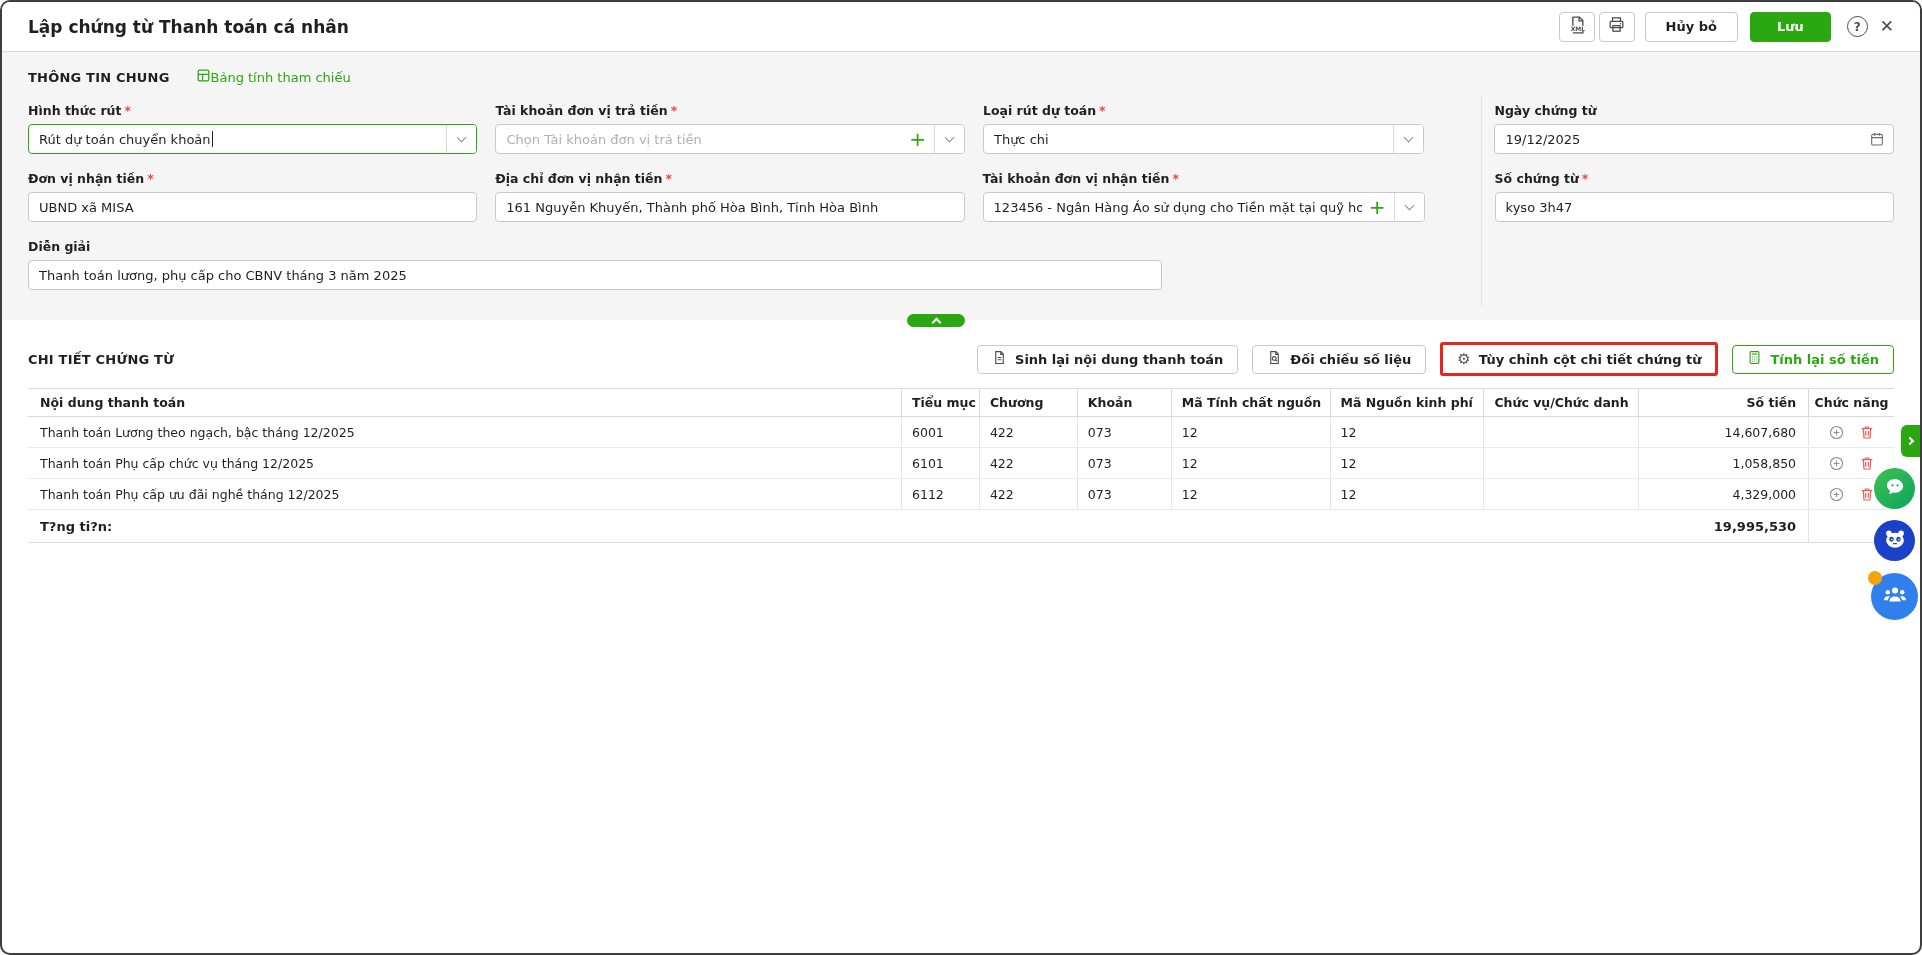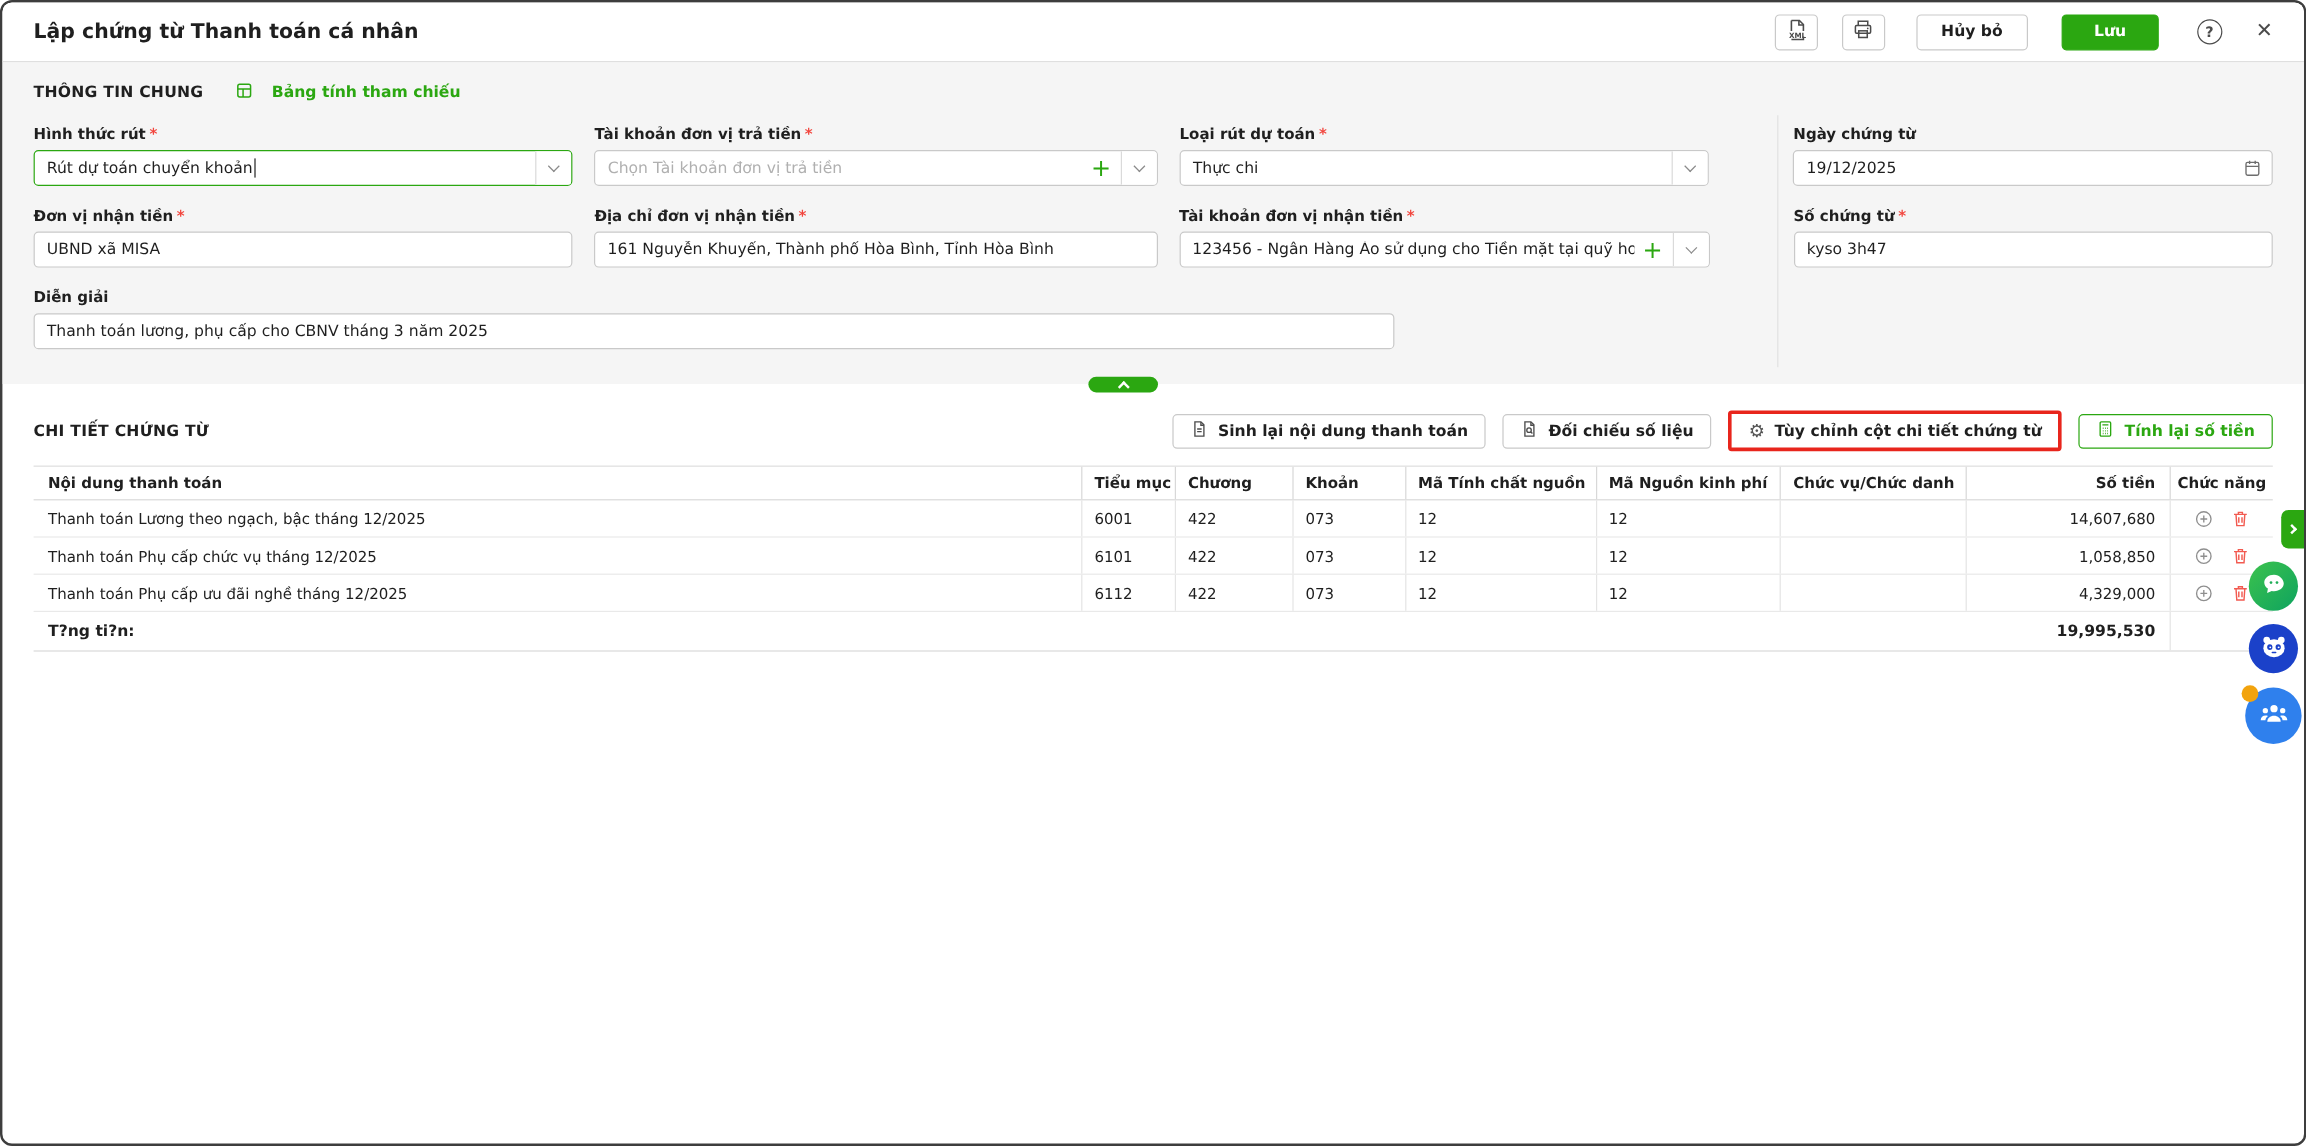--- a/index.html
+++ b/index.html
@@ -6,33 +6,33 @@
   html,body { width:1922px; height:955px; background:#fff; }
   body { font-family:"DejaVu Sans","Liberation Sans",sans-serif; color:#1f1f1f; }
   .window {
     position:relative; width:1922px; height:955px; background:#fff;
     border:2px solid #3d3d3d; border-radius:10px; overflow:hidden;
   }
 
   
   .topbar { height:50px; display:flex; align-items:center; padding:0 26px; background:#fff; border-bottom:1px solid #d8d8d8; }
   .page-title { font-size:17px; font-weight:700;text-align:right; }
-  .toolbar { margin-left:auto; display:flex; align-items:center; gap:20px; }
+  .toolbar { margin-left:auto; display:flex; align-items:center; gap:4px; }
   .icon-btn { width:36px; height:30px; border:1px solid #c9c9c9; border-radius:4px; background:#fff; display:flex; align-items:center; justify-content:center; cursor:pointer; }
   .btn { height:30px; border-radius:4px; font-size:13px; font-weight:700; display:flex; align-items:center; justify-content:center; cursor:pointer; font-family:inherit; }
   .btn-cancel { padding:0 20px; background:#fff; border:1px solid #c9c9c9; color:#1f1f1f; margin-left:6px; }
   .btn-save { padding:0 26px; background:#2ba711; border:1px solid #2ba711; color:#fff; margin-left:8px; }
   .help-btn { width:21px; height:21px; border:1.6px solid #4b4b4b; border-radius:50%; display:flex; align-items:center; justify-content:center; font-size:12px; font-weight:700; color:#4b4b4b; margin-left:12px; cursor:pointer; }
   .close-btn { font-size:17px; color:#4b4b4b; margin-left:8px; cursor:pointer; line-height:1; }
 
   
   .general { height:268px; background:#f5f5f5; padding:16px 26px 0; }
   .sec-head { display:flex; align-items:center; gap:26px; }
   .sec-title { font-size:13px; font-weight:700; letter-spacing:.2px; }
-  .ref-link { display:flex; align-items:center; gap:16px; color:#2ba711; font-size:13px; font-weight:700; cursor:pointer; }
+  .ref-link { display:flex; align-items:center; gap:0; color:#2ba711; font-size:13px; font-weight:400; cursor:pointer; }
 
   .form-row { display:flex; margin-top:17px; }
   .fld .lbl { font-size:12.5px; font-weight:600; height:15px; white-space:nowrap; }
   .req { color:#f2453d; margin-left:3px; }
   .f1 { width:450px; }
   .f2 { width:470px; margin-left:18px; }
   .f3 { width:442px; margin-left:18px; }
   .f4 { width:400px; margin-left:70px; }
   .fwide { width:1134px; }
 

